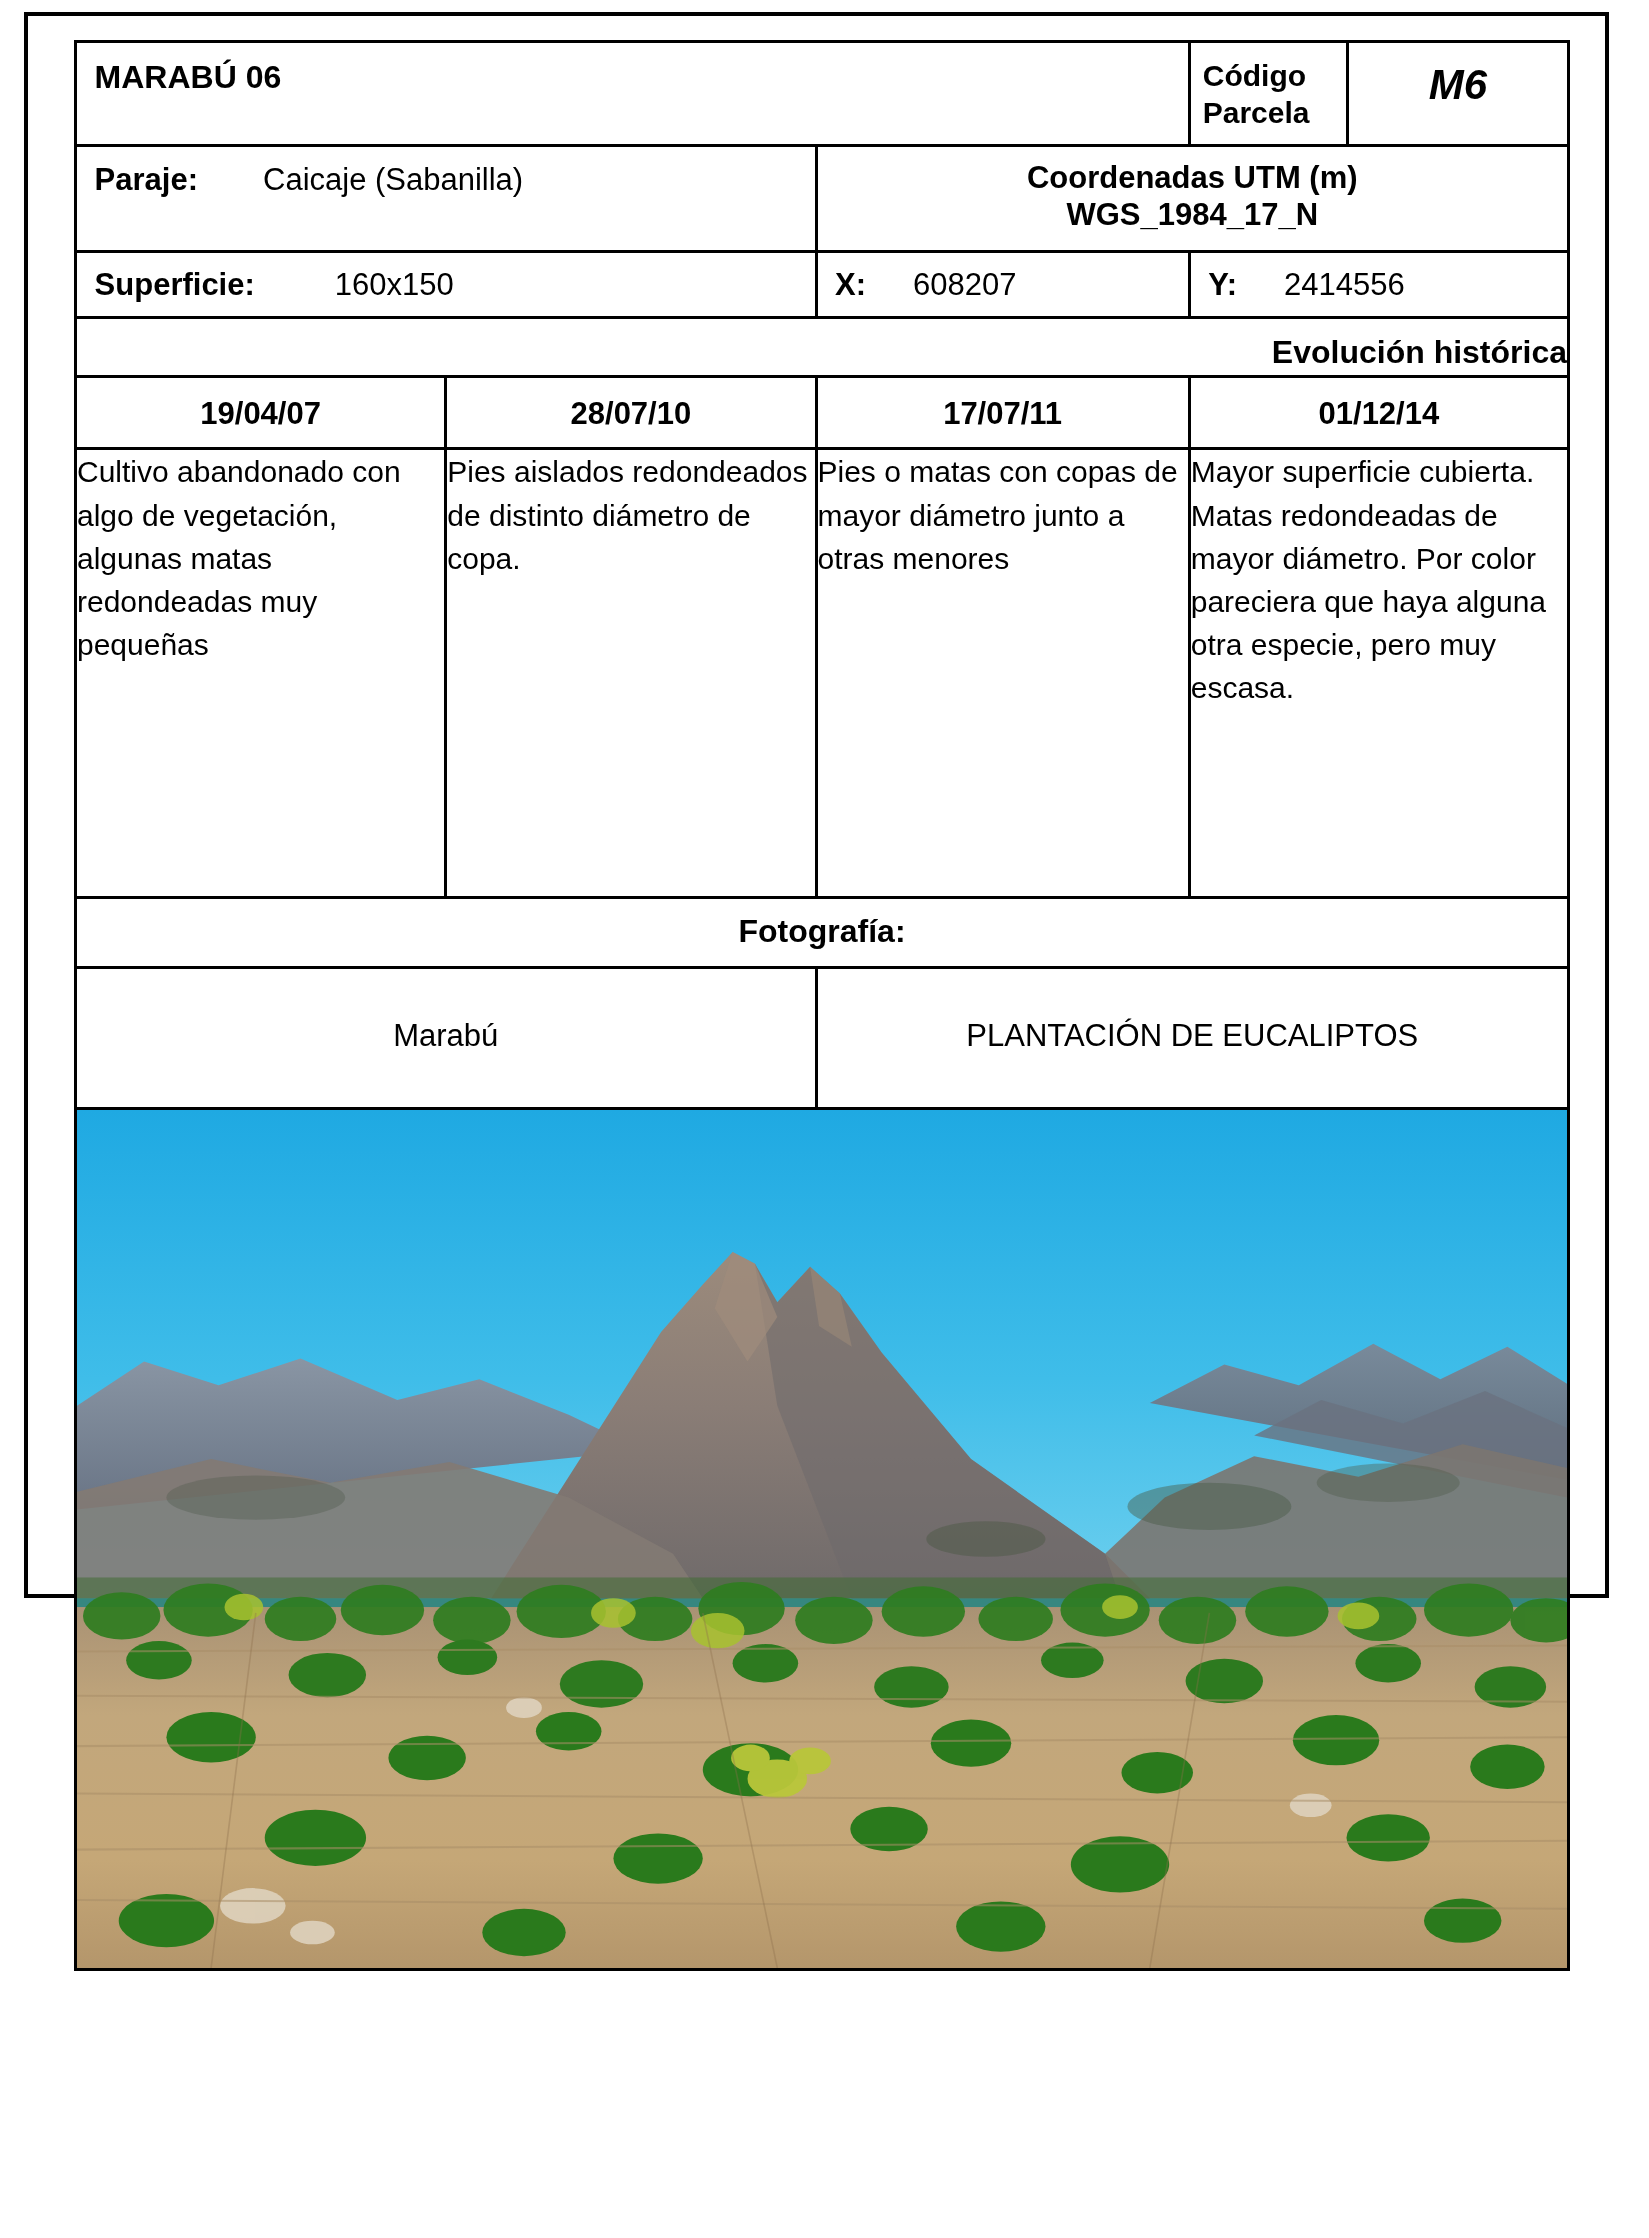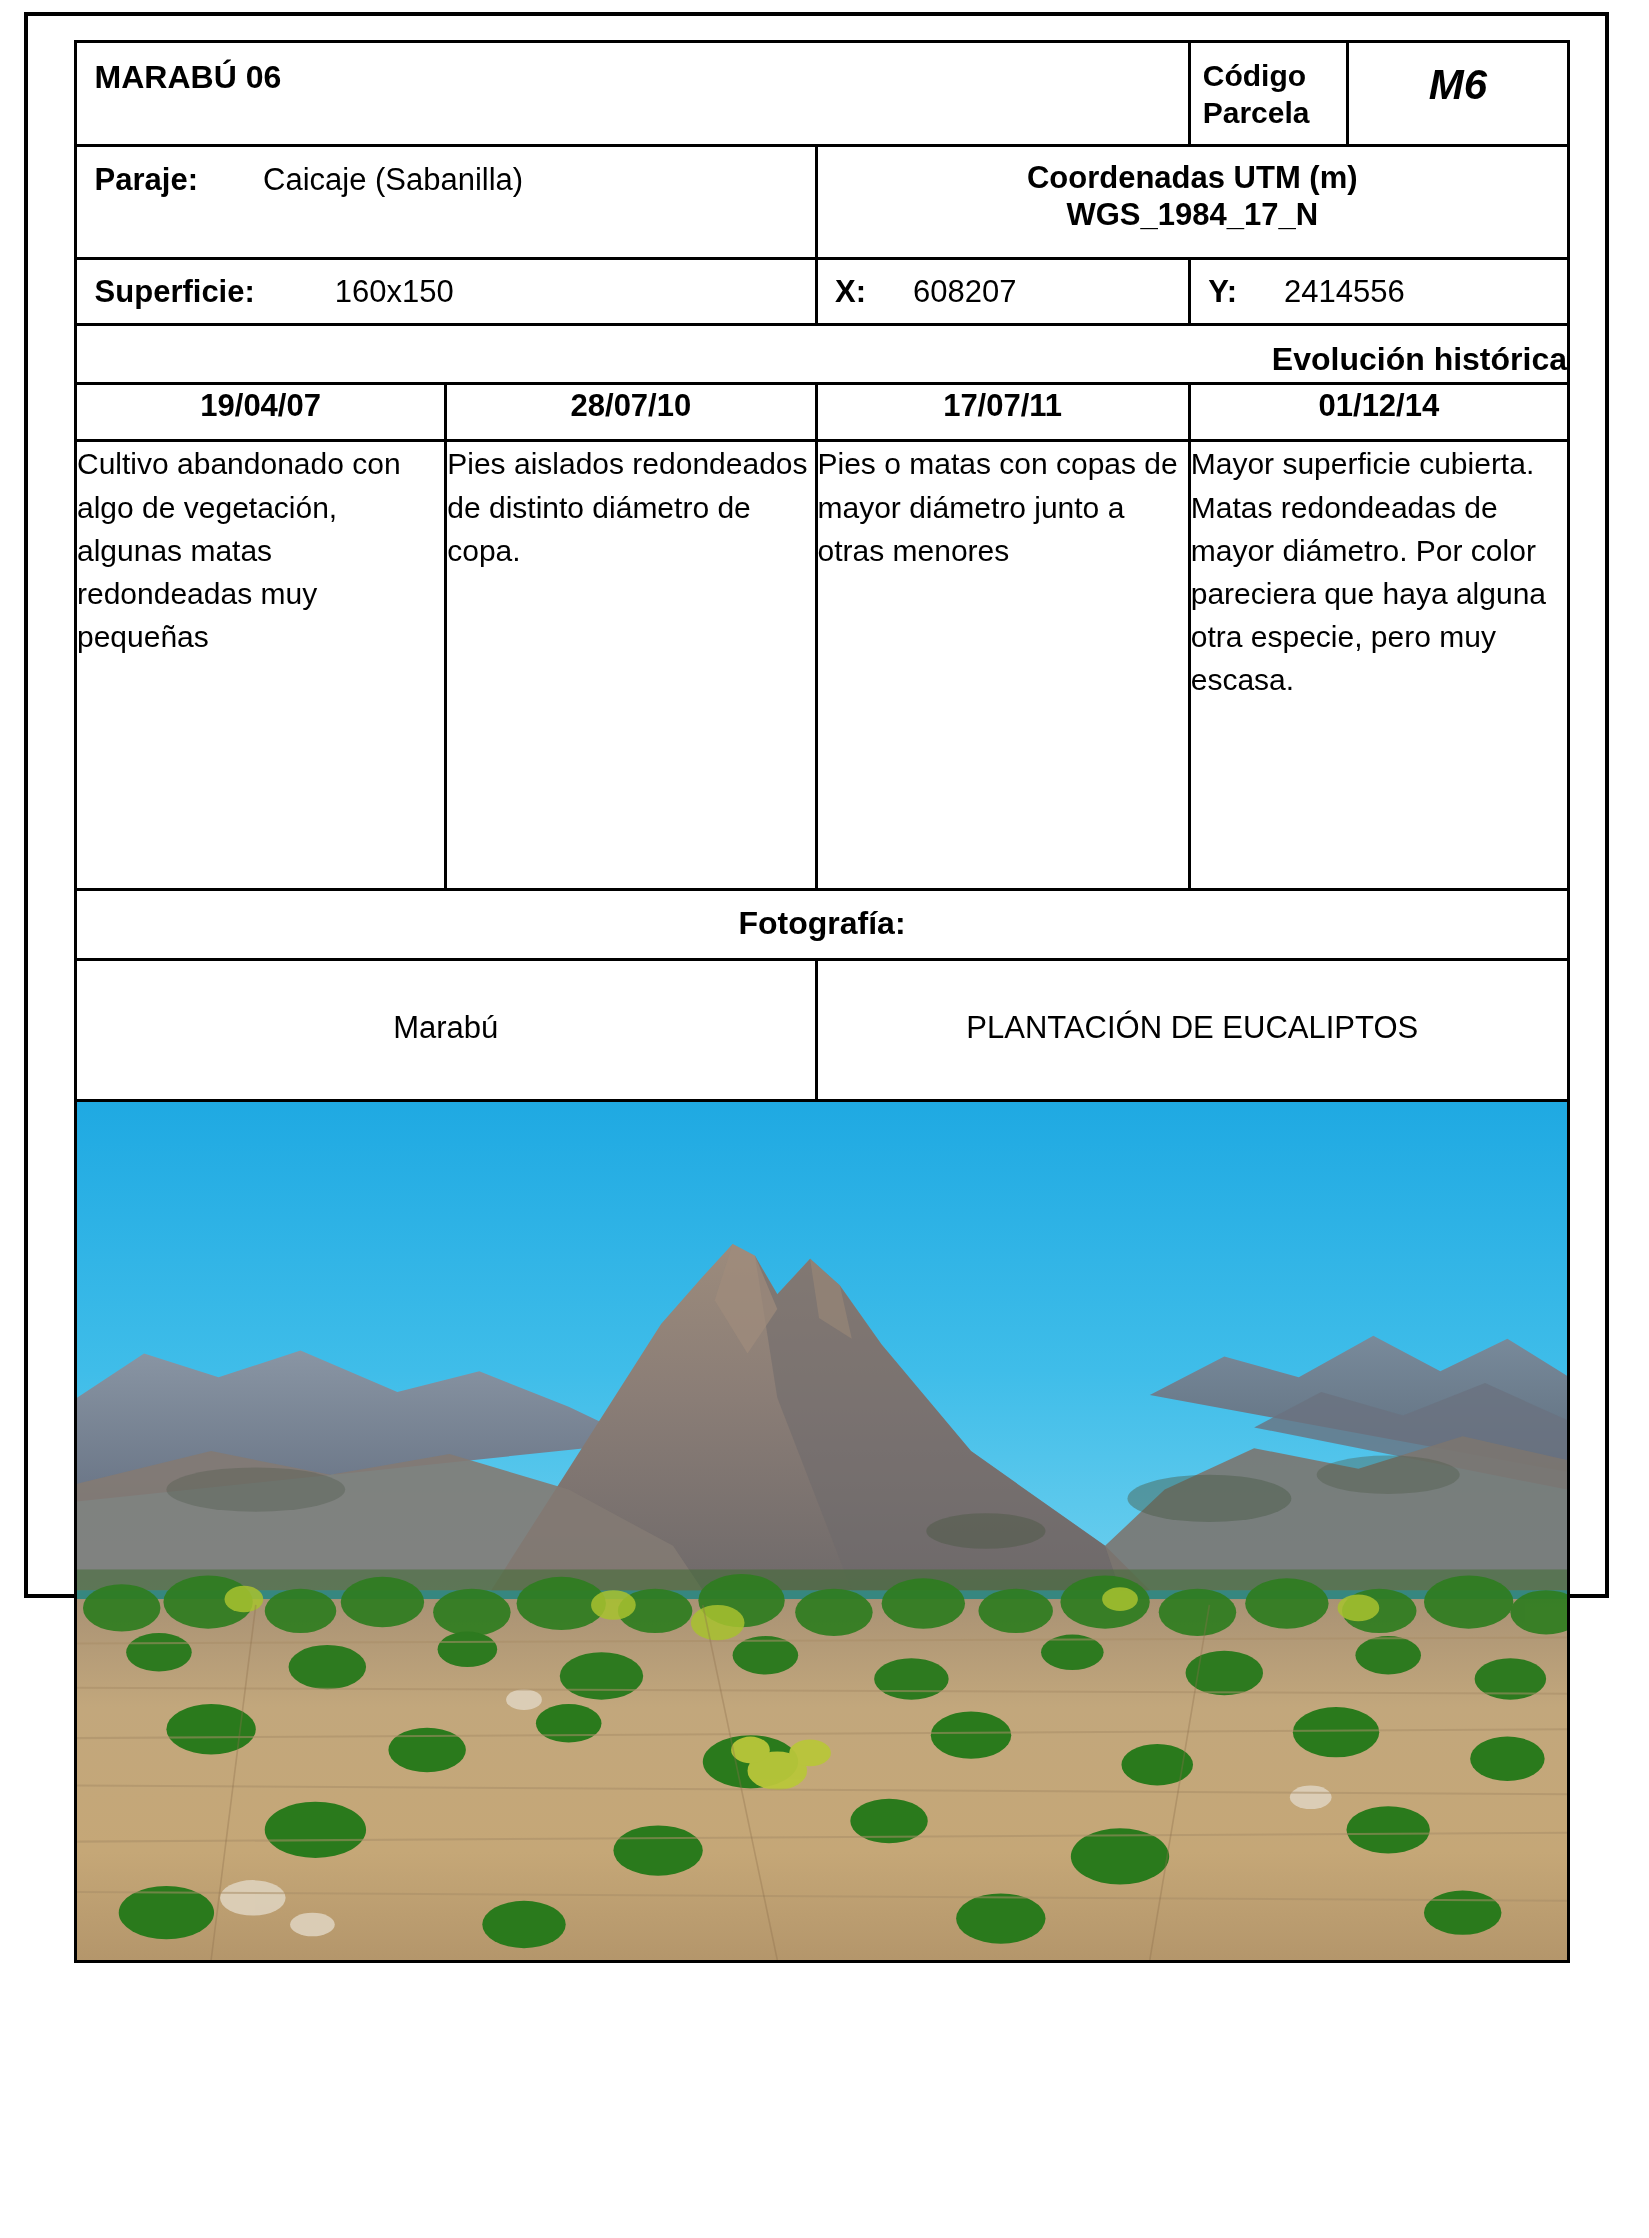--- a/index.html
+++ b/index.html
@@ -78,21 +78,21 @@
     font-size: 31px;
   }
   .paraje-label { font-weight: bold; }
   .paraje-value { padding-left: 65px; font-weight: normal; }
 
   .utm-inner {
     text-align: center;
     font-size: 31px;
     font-weight: bold;
     line-height: 1.20;
-    padding: 12px 0 24px 0;
+    padding: 12px 0 17px 0;
   }
 
   
   .sup-inner {
     display: flex;
     align-items: center;
     padding: 13.5px 0 13.5px 17.6px;
     font-size: 31px;
   }
   .sup-label { font-weight: bold; }
@@ -113,21 +113,21 @@
     font-size: 32px;
     font-weight: bold;
     padding: 15px 0 4px 0;
   }
 
   
   .date-cell {
     text-align: center;
     font-size: 31px;
     font-weight: bold;
-    padding: 3px 0 15px 0;
+    padding: 18px 0 15px 0;
   }
 
   
   .desc-cell {
     font-size: 30px;
     line-height: 1.44;
     padding: 13.5px 13.5px 17.6px 16px;
     vertical-align: top;
     height: 446px;
   }

